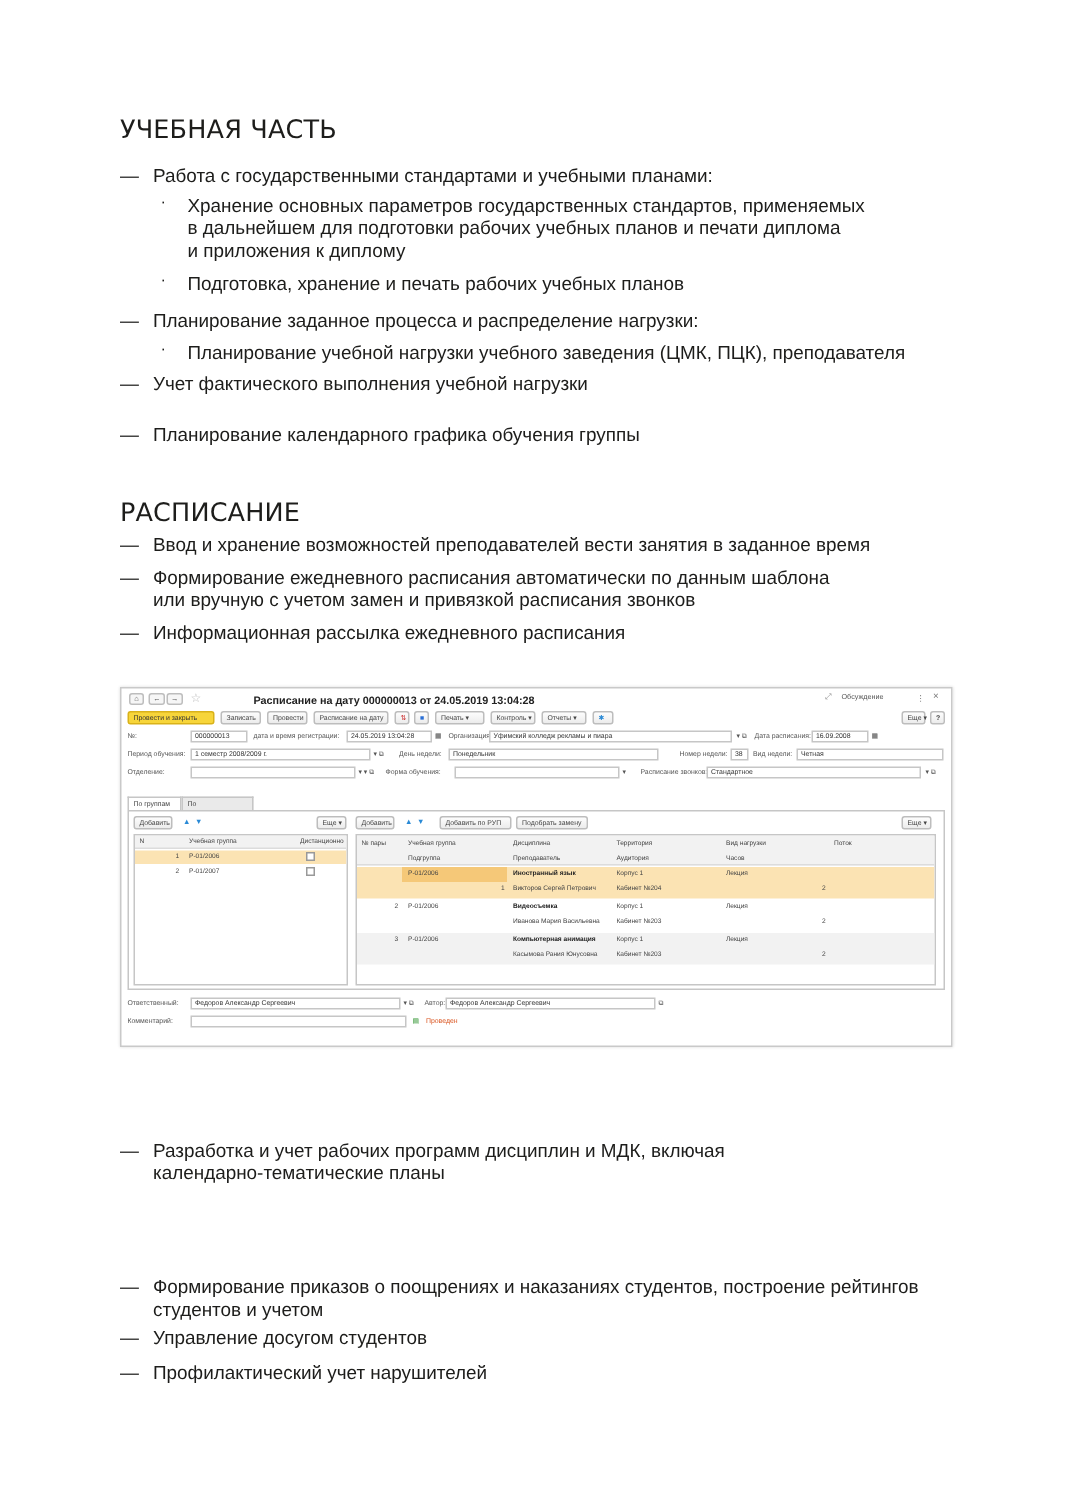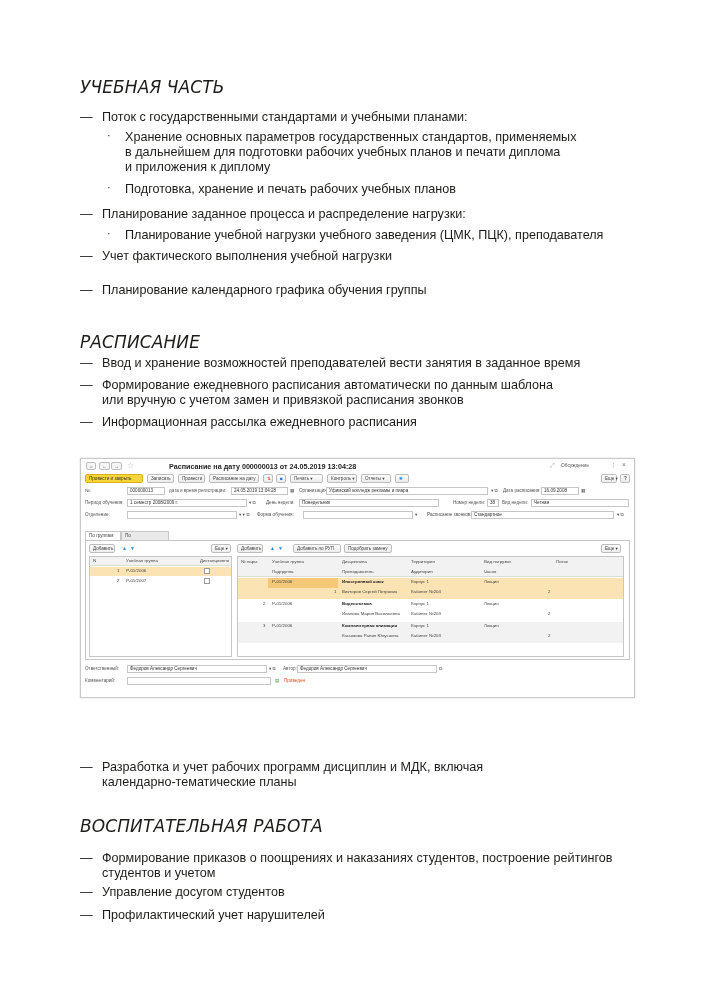--- a/index.html
+++ b/index.html
@@ -1,20 +1,20 @@
 <!DOCTYPE html>
 <html><head>
 <meta charset="utf-8">
 <style>
   html, body { margin: 0; padding: 0; background: #ffffff; }
   body { width: 714px; height: 1000px; position: relative; overflow: hidden;
          font-family: "Liberation Sans", sans-serif; color: #1d1d1b; }
   .page { position: absolute; left: 0; top: 0; width: 714px; height: 1000px; }
   .h { position: absolute; left: 80px; font-size: 19px; font-weight: normal; letter-spacing: 0.1px;
-       margin: 0; color: #1d1d1b; font-family: "DejaVu Sans", sans-serif; font-size: 17px; font-style: italic; }
+       margin: 0; color: #1d1d1b; font-family: "DejaVu Sans", sans-serif; font-size: 17px; }
   .li { position: absolute; left: 80px; font-size: 12.6px; line-height: 16px; color: #1d1d1b; }
   .li .dash { position: absolute; left: 0; top: 0; width: 14px; }
   .li .txt { position: absolute; left: 22px; top: 0; white-space: nowrap; }
   .sub { position: absolute; left: 107px; font-size: 12.6px; line-height: 16px; }
   .sub .dot { position: absolute; left: 0; top: -2px; font-size: 11px; }
   .sub .txt { position: absolute; left: 18px; top: 0; white-space: nowrap; }
 
   
   .win { position: absolute; left: 80px; top: 458px; width: 553px; height: 238px;
          border: 1px solid #c9c9c9; background: #fff; font-size: 5.2px; color: #444;
@@ -46,21 +46,21 @@
 </style>
 </head>
 <body>
 
 <div class="page">
 
   <h2 class="h" style="top:77px;">УЧЕБНАЯ ЧАСТЬ</h2>
 
   <div class="li" style="top:109px;">
     <span class="dash">—</span>
-    <span class="txt">Поток с государственными стандартами и учебными планами:</span>
+    <span class="txt">Работа с государственными стандартами и учебными планами:</span>
   </div>
   <div class="sub" style="top:129px;">
     <span class="dot">·</span>
     <span class="txt" style="top:0">Хранение основных параметров государственных стандартов, применяемых</span>
     <span class="txt" style="top:15px">в дальнейшем для подготовки рабочих учебных планов и печати диплома</span>
     <span class="txt" style="top:30px">и приложения к диплому</span>
   </div>
   <div class="sub" style="top:181px;">
     <span class="dot">·</span>
     <span class="txt">Подготовка, хранение и печать рабочих учебных планов</span>
@@ -250,21 +250,20 @@
     <span class="lbl" style="left:194px;top:218px;color:#3a9a3a;">▤</span>
     <span class="lbl" style="left:203px;top:218px;color:#d9531e;">Проведен</span>
   </div>
 
   <div class="li" style="top:759px;">
     <span class="dash">—</span>
     <span class="txt">Разработка и учет рабочих программ дисциплин и МДК, включая</span>
     <span class="txt" style="top:15px">календарно-тематические планы</span>
   </div>
 
-  <h2 class="h" style="top:816px;">ВОСПИТАТЕЛЬНАЯ РАБОТА</h2>
   <div class="li" style="top:850px;">
     <span class="dash">—</span>
     <span class="txt">Формирование приказов о поощрениях и наказаниях студентов, построение рейтингов</span>
     <span class="txt" style="top:15px">студентов и учетом</span>
   </div>
   <div class="li" style="top:884px;">
     <span class="dash">—</span>
     <span class="txt">Управление досугом студентов</span>
   </div>
   <div class="li" style="top:907px;">

